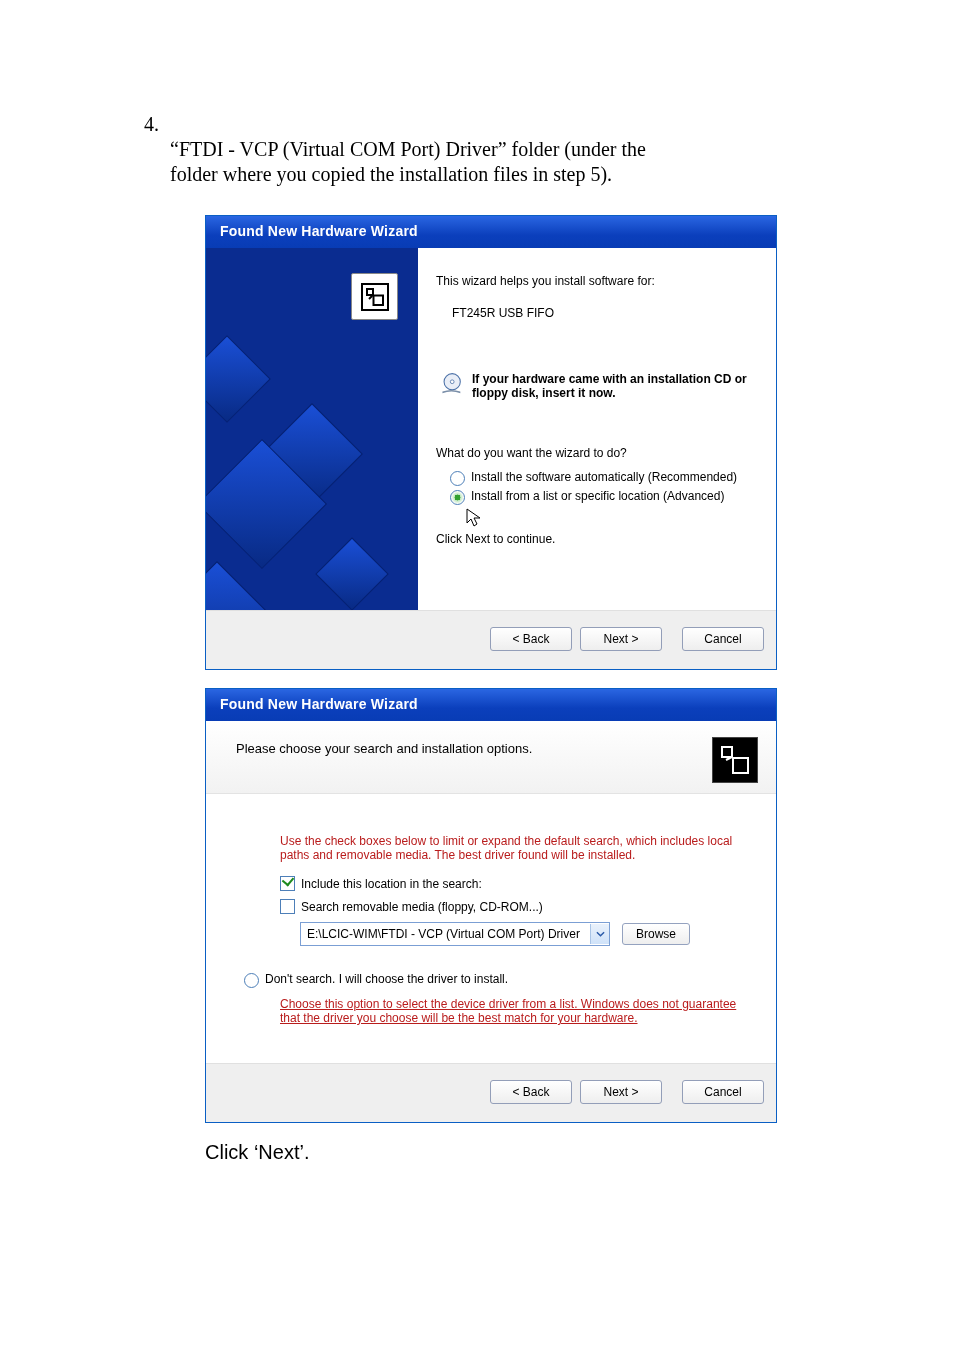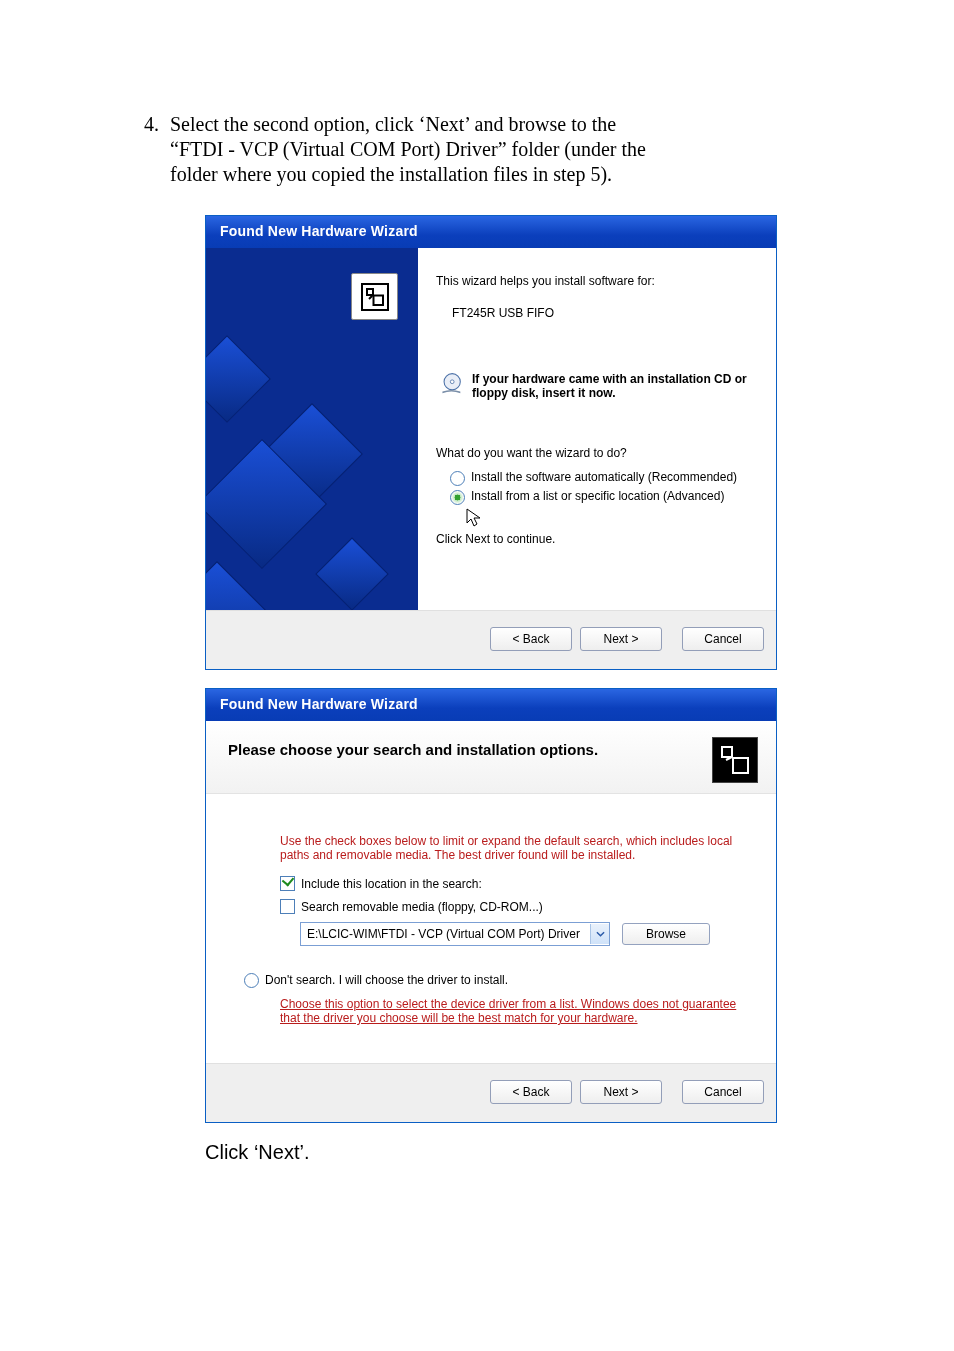--- a/index.html
+++ b/index.html
@@ -157,24 +157,25 @@
   }
   
   .d2-head {
     display:flex;
     align-items:flex-start;
     padding:16px 18px 10px 22px;
     border-bottom:1px solid #e3e3e3;
     background:linear-gradient(180deg,#fff,#f2f2f2);
   }
   .d2-head .head-title {
-    font-weight:bold;
-    font-size:15px;
+    font-weight:normal;
+    font-size:13px;
     flex:1;
     padding-top:4px;
+    margin-left:8px;
   }
   .d2-head .head-icon {
     width:44px; height:44px;
     background:#000;
     border:1px solid #444;
   }
   .d2-head .head-icon svg{width:100%;height:100%;}
   .d2-body {
     padding: 30px 30px 24px 56px;
   }
@@ -227,21 +228,21 @@
   .loc-input .chev {
     margin-left:auto;
     width:18px;
     height:20px;
     background:linear-gradient(180deg,#e9f1fb,#cfe2f9);
     border-left:1px solid #a9c4e6;
     display:flex;align-items:center;justify-content:center;
   }
   .loc-input .chev svg{width:9px;height:6px;}
   .browse-btn {
-    width:88px;
+    width:68px;
     height:22px;
     margin-left:12px;
     background:linear-gradient(180deg,#fff,#eee);
     border:1px solid #94a2bf;
     border-radius:3px;
     font-family:Tahoma, Verdana, sans-serif;
     font-size:12px;
     cursor:pointer;
   }
   .d2-opt2 { margin-top:26px; }
@@ -253,21 +254,21 @@
     font-family:Liberation Sans, sans-serif;
   }
 </style>
 </head>
 <body>
 
 <div class="page">
 
   <div class="instruction">
     <span class="instr-num">4.</span>
-    <span>Select the second option, click ‘Next’ and browse to the</span><br>
+    <br>
     <span>“FTDI - VCP (Virtual COM Port) Driver” folder (under the</span><br>
     <span>folder where you copied the installation files in step 5).</span>
   </div>
 
   <div class="dialogs">
 
     <div class="dialog">
       <div class="titlebar">Found New Hardware Wizard</div>
       <div class="d1-body">
         <div class="d1-side">
@@ -363,21 +364,21 @@
                 <svg viewBox="0 0 10 6">
                     <path d="M1,1 L5,5 L9,1" fill="none" stroke="#2a5aa8" stroke-width="1.6"></path>
                   </svg>
               </div>
             </div>
             <button class="browse-btn">Browse</button>
           </div>
         </div>
 
         <div class="d2-opt2">
-          <div class="radio-row" style="margin-left:-18px;align-items:center;">
+          <div class="radio-row" style="margin-left:-18px;">
             <div class="radio-dot"></div>
             <div class="radio-label">Don't search. I will choose the driver to install.</div>
           </div>
           <div class="indent">
             <div class="d2-desc">Choose this option to select the device driver from a list.  Windows does not guarantee that the driver you choose will be the best match for your hardware.</div>
           </div>
         </div>
       </div>
 
       <div class="btn-bar">

